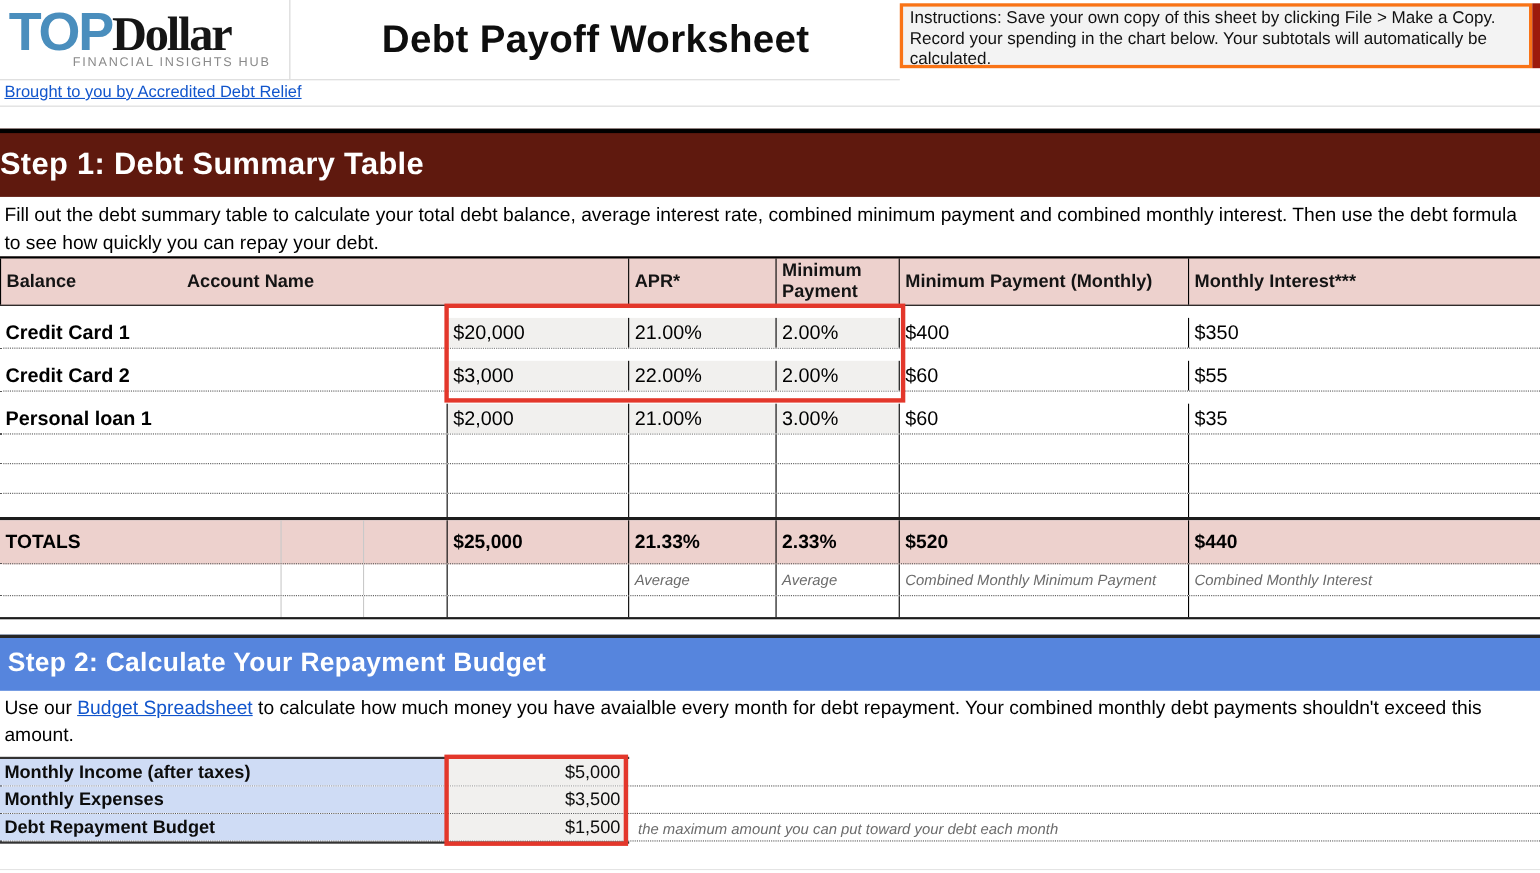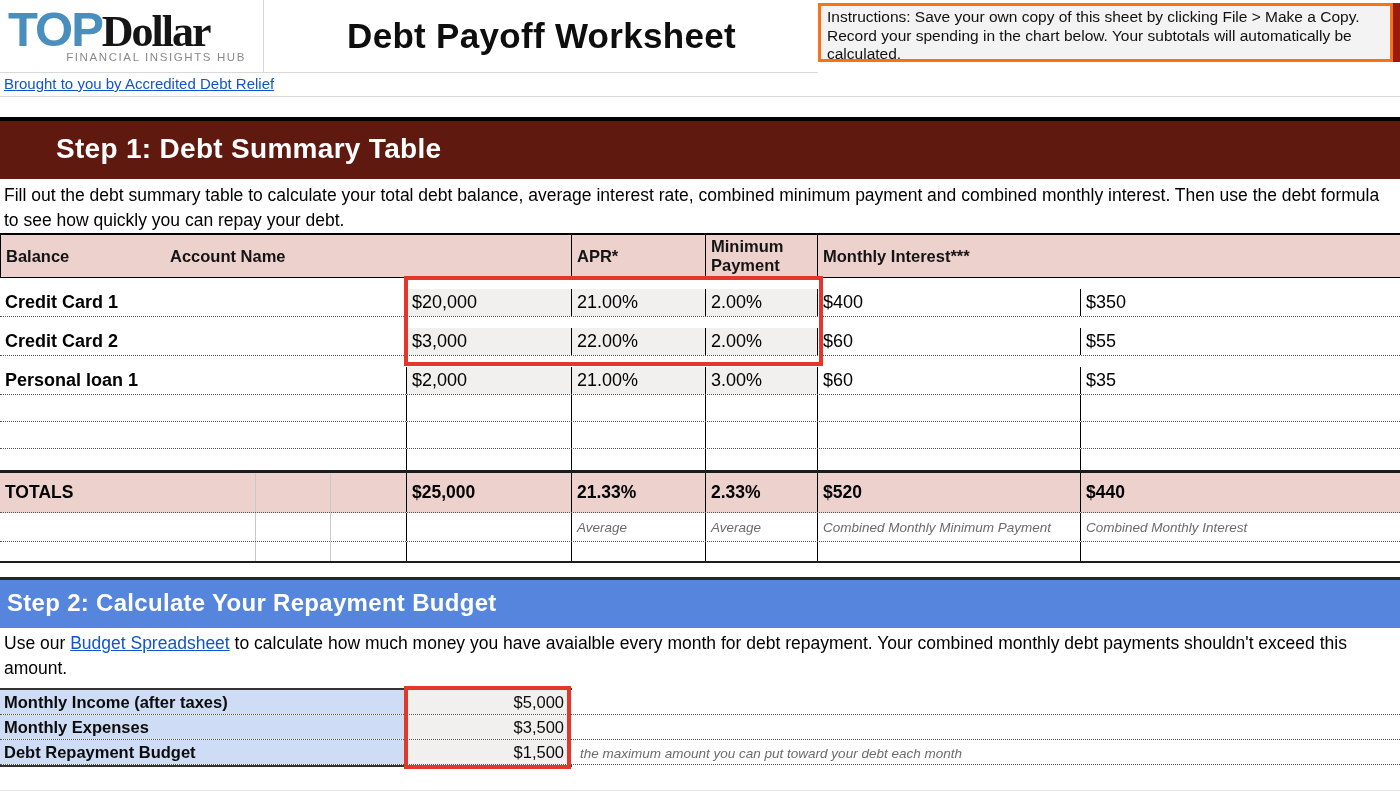--- a/index.html
+++ b/index.html
@@ -14,21 +14,21 @@
   .logo-sub { width:238px; text-align:right; font-size:11.5px; letter-spacing:1.6px; color:#8a8a8a; margin-top:-3px; }
   .title-cell { position:absolute; left:265px; top:0; width:553px; height:72px; display:flex; align-items:center; justify-content:center; }
   .title-cell span { font-size:35px; font-weight:800; color:#0e0e0e; letter-spacing:0.3px; }
   .instructions-box { position:absolute; left:818px; top:3px; width:575px; height:59px; background:#f3f3f3; border:3px solid #f97316; padding:2px 6px; font-size:15.5px; line-height:18.5px; color:#111; }
   .red-edge { position:absolute; left:1393px; top:3px; width:7px; height:59px; background:#9c1a0c; }
   .hline { position:absolute; height:1px; background:#d9d9d9; }
   .credit-link { position:absolute; left:4px; top:75px; font-size:15px; color:#1155cc; text-decoration:underline; cursor:pointer; }
 
   
   .banner1 { position:absolute; left:0; top:117px; width:1400px; height:62px; background:#5f190e; border-top:4px solid #000; }
-  .banner1 span { display:block; padding-left:13px; line-height:56px; font-size:28px; font-weight:800; color:#fff; letter-spacing:0.3px;margin-left:43px; }
+  .banner1 span { display:block; padding-left:0; line-height:56px; font-size:28px; font-weight:800; color:#fff; letter-spacing:0.3px; }
   .banner2 { position:absolute; left:0; top:577px; width:1400px; height:51px; background:#5685dd; border-top:3px solid #262626; }
   .banner2 span { display:block; padding-left:7px; line-height:46px; font-size:24px; font-weight:800; color:#ffffff; letter-spacing:0.3px; }
   .desc { position:absolute; left:4px; width:1392px; font-size:17.5px; line-height:25px; color:#000; }
   .desc1 { top:183px; }
   .desc2 { top:631px; }
   .inline-link { color:#1155cc; text-decoration:underline; cursor:pointer; }
 
   
   .s1-table { position:absolute; left:0; top:233px; width:1400px; border-bottom:2px solid #1c1c1c; }
   .t-row { display:flex; width:1400px; }
@@ -95,20 +95,21 @@
     <span>Step 1: Debt Summary Table</span>
   </div>
   <div class="desc desc1">Fill out the debt summary table to calculate your total debt balance, average interest rate, combined minimum payment and combined monthly interest. Then use the debt formula to see how quickly you can repay your debt.</div>
 
   <div class="s1-table">
     <div class="t-row t-header">
       <div class="cell col-balance">Balance</div>
       <div class="cell col-account">Account Name</div>
       <div class="cell col-apr">APR*</div>
       <div class="cell col-minpay">Minimum Payment</div>
+      <div class="cell col-mpm">Minimum Payment (Monthly)</div>
       <div class="cell col-mi">Monthly Interest***</div>
     </div>
 
     <div class="t-row t-data">
       <div class="cell col-account acct">Credit Card 1</div>
       <div class="cell col-balance hl">$20,000</div>
       <div class="cell col-apr hl">21.00%</div>
       <div class="cell col-minpay hl">2.00%</div>
       <div class="cell col-mpm">$400</div>
       <div class="cell col-mi">$350</div>

